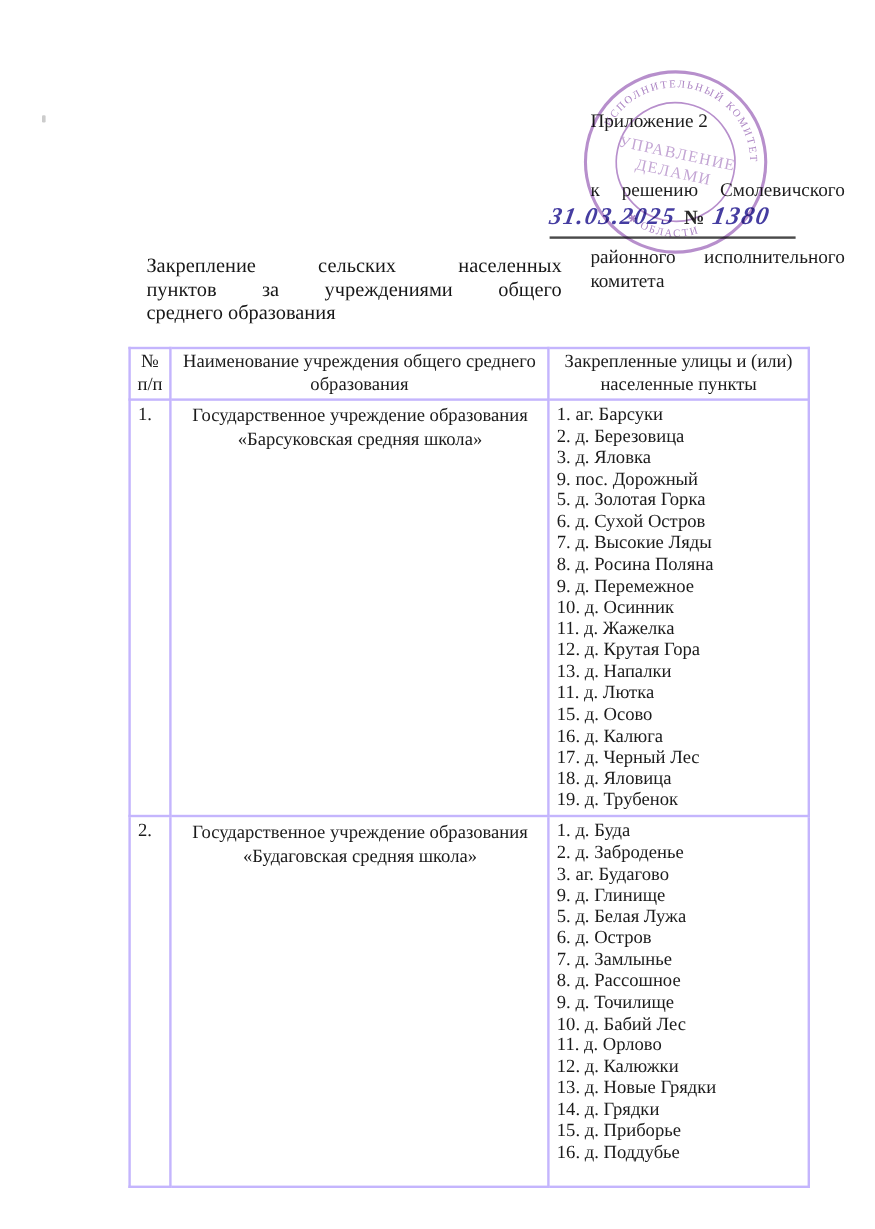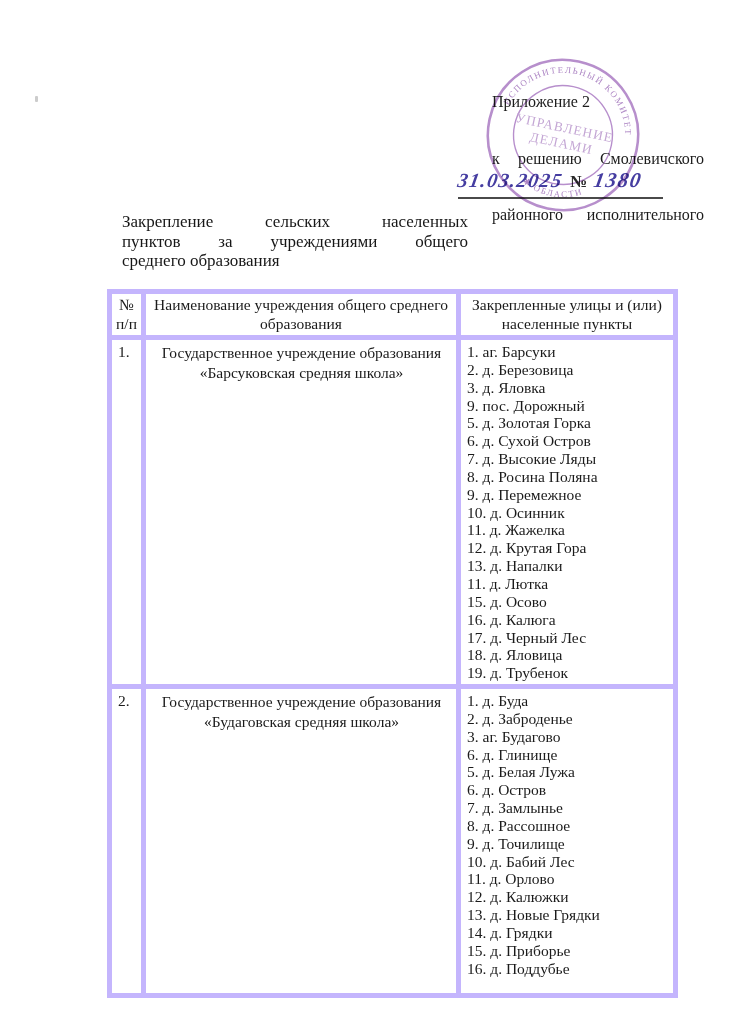--- a/index.html
+++ b/index.html
@@ -44,21 +44,21 @@
   
   table.assign{
     position:absolute;left:107px;top:289px;width:566px;
     border-collapse:collapse;table-layout:fixed;
     font-size:15.5px;color:#1b1b1b;
   }
   table.assign col.c1{width:34px;}
   table.assign col.c2{width:315px;}
   table.assign col.c3{width:217px;}
   table.assign th, table.assign td{
-    border:5px solid #c4b5fd;vertical-align:top;
+    border:2px solid #c4b5fd;vertical-align:top;
   }
   table.assign th{
     font-weight:normal;text-align:center;padding:2px 4px;line-height:18.5px;height:36px;
   }
   table.assign td{padding:3px 5px 2px 6px;}
   table.assign tbody tr:nth-child(1){height:347px;}
   table.assign tbody tr:nth-child(2){height:309px;}
   td.cell-num{text-align:left;padding-left:7px;line-height:18px;}
   td.cell-inst{line-height:19.5px;text-align:center;}
   td.cell-settl div{line-height:17.85px;white-space:nowrap;}
@@ -67,20 +67,21 @@
 <body>
 
 <div class="page">
 
   <div class="speck"></div>
 
   <div class="appendix">
     <div>Приложение 2</div>
     <div class="just">к решению Смолевичского</div>
     <div class="just">районного исполнительного</div>
+    <div>комитета</div>
   </div>
 
   <div class="hwline">
     <span class="hw">31.03.2025</span>
     <span class="no-sign">№</span>
     <span class="hw num">1380</span>
   </div>
 
   <div class="stamp">
     <svg viewBox="-85 -85 170 170" xmlns="http://www.w3.org/2000/svg">
@@ -147,21 +148,21 @@
             <div>19. д. Трубенок</div>
           </td>
         </tr>
         <tr>
           <td class="cell-num">2.</td>
           <td class="cell-inst">Государственное учреждение образования «Будаговская средняя школа»</td>
           <td class="cell-settl">
             <div>1. д. Буда</div>
             <div>2. д. Заброденье</div>
             <div>3. аг. Будагово</div>
-            <div>6. д. Глинище</div>
+            <div>9. д. Глинище</div>
             <div>5. д. Белая Лужа</div>
             <div>6. д. Остров</div>
             <div>7. д. Замлынье</div>
             <div>8. д. Рассошное</div>
             <div>9. д. Точилище</div>
             <div>10. д. Бабий Лес</div>
             <div>11. д. Орлово</div>
             <div>12. д. Калюжки</div>
             <div>13. д. Новые Грядки</div>
             <div>14. д. Грядки</div>

